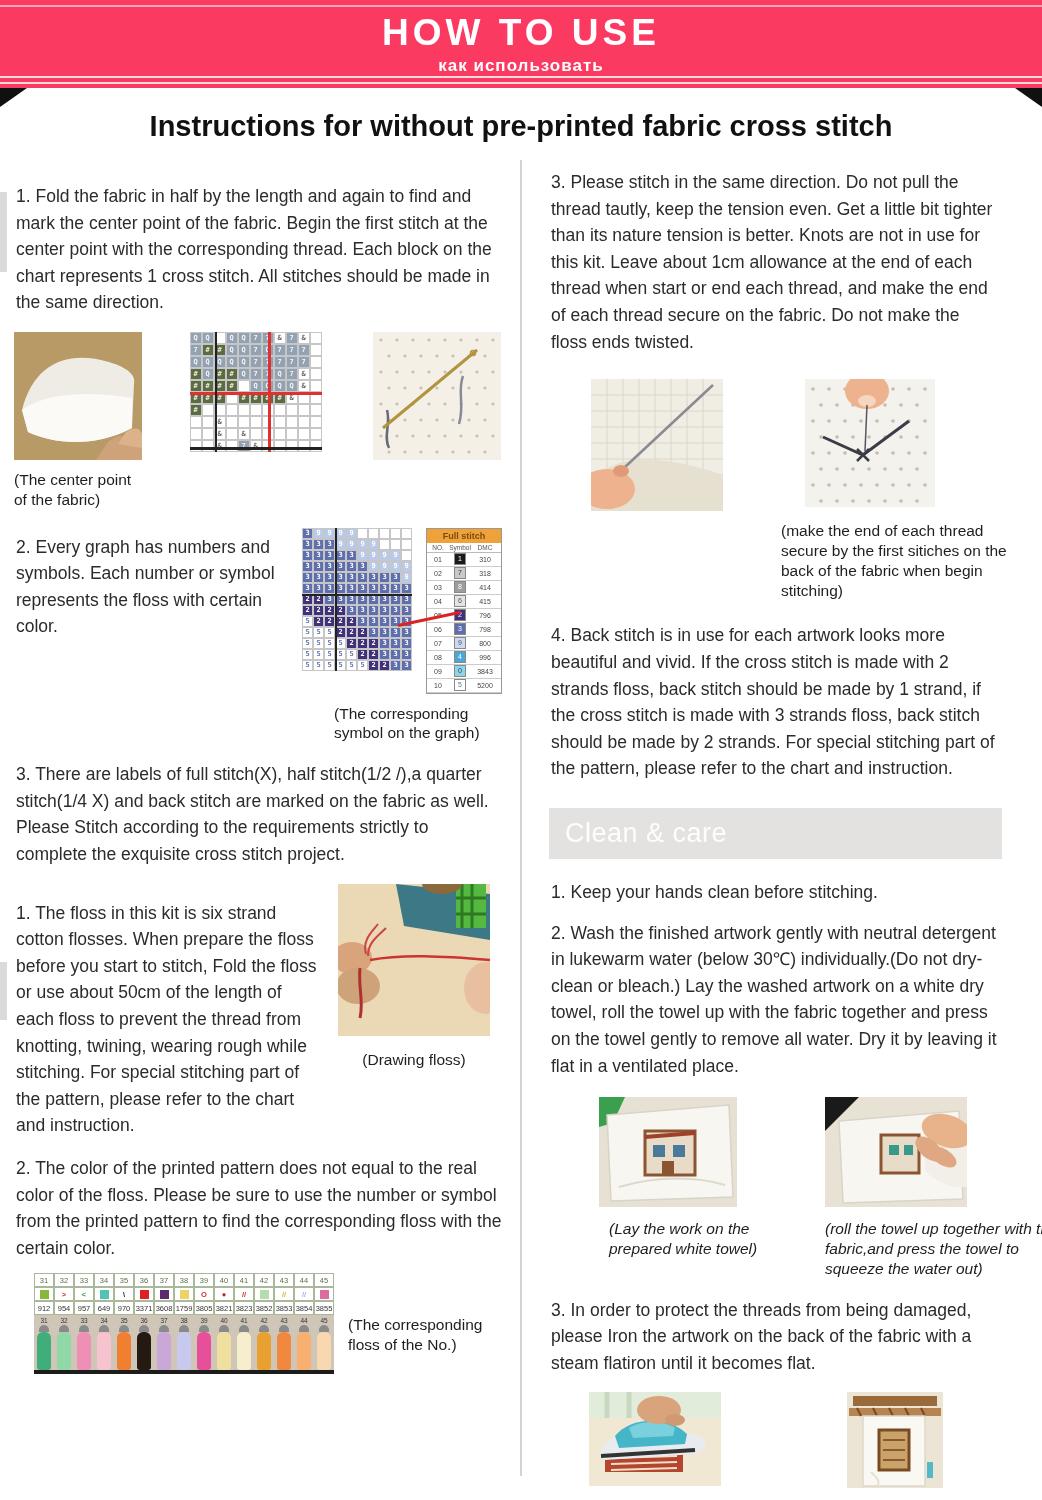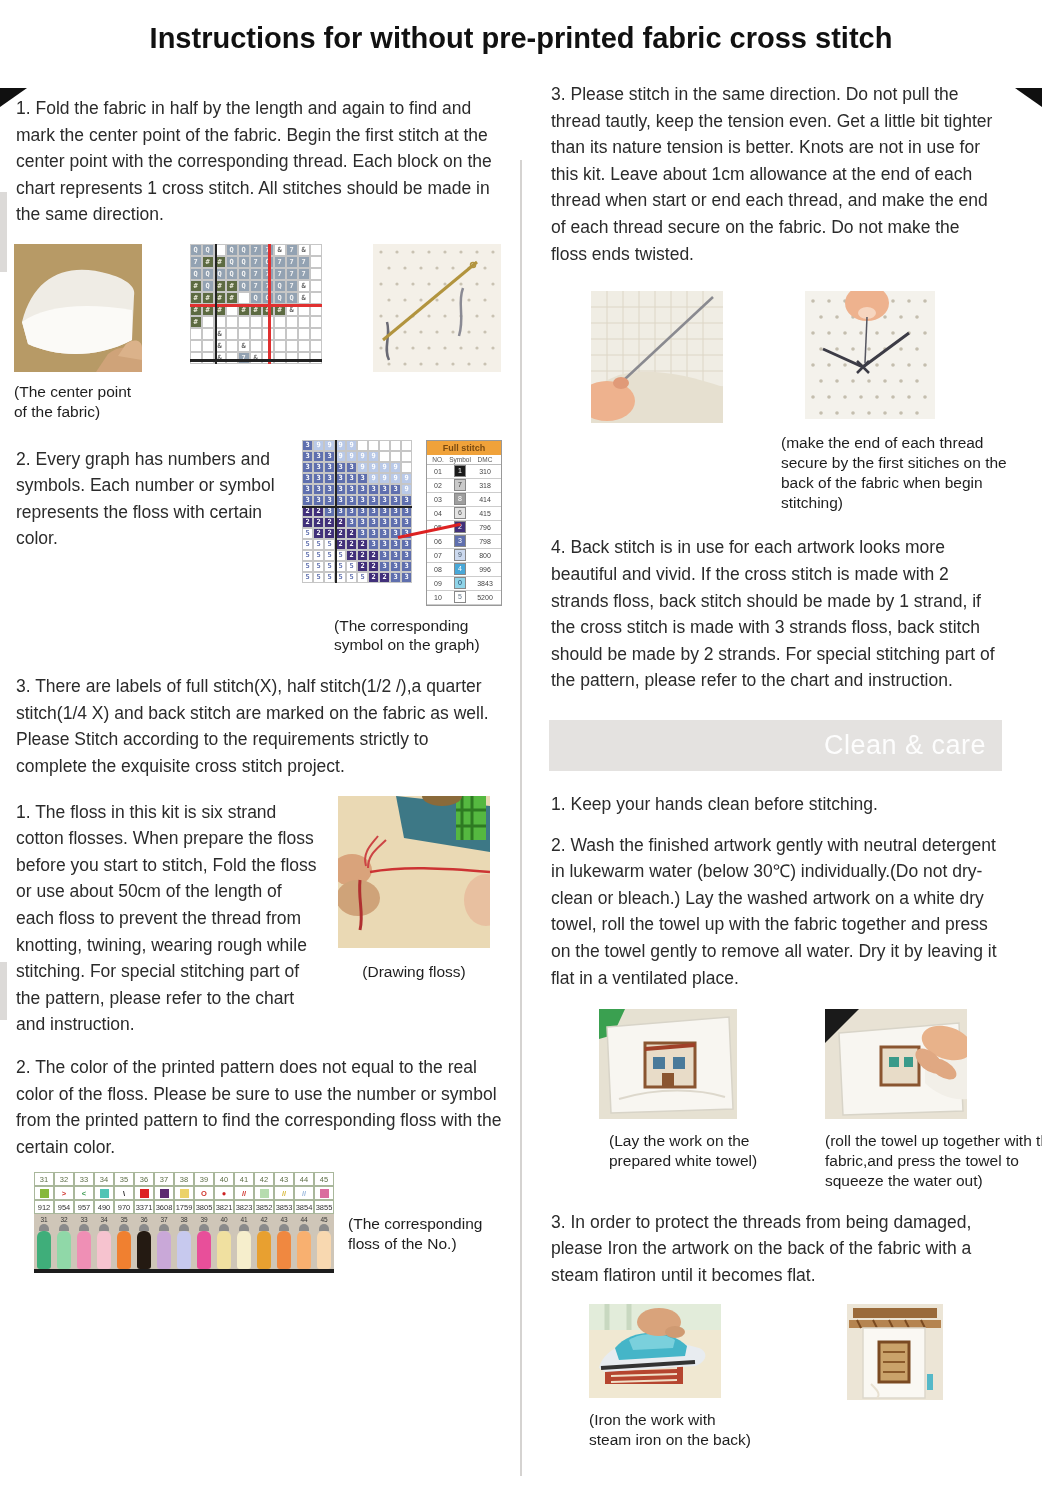--- a/index.html
+++ b/index.html
@@ -65,20 +65,27 @@
   .skein{width:20px;display:flex;flex-direction:column;align-items:center;}
   .skein .num{font-size:6.5px;color:#333;height:8px;}
   .skein .cap-top{width:10px;height:7px;border-radius:5px 5px 0 0;background:#8a8a8a;}
   .skein .body{width:14px;height:38px;border-radius:6px 6px 3px 3px;}
 </style>
 </head>
 <body>
 
 <div class="page">
 
+  <header class="banner">
+    <div class="stripe-top"></div>
+    <h1 class="banner-title">HOW TO USE</h1>
+    <div class="banner-sub">как использовать</div>
+    <div class="stripe-b1"></div>
+    <div class="stripe-b2"></div>
+  </header>
   <div class="fold fold-left"></div>
   <div class="fold fold-right"></div>
 
   <h2 class="page-title">Instructions for without pre-printed fabric cross stitch</h2>
 
   <div class="divider"></div>
   <div class="edge-sliver" style="top:192px;height:80px;"></div>
   <div class="edge-sliver" style="top:962px;height:58px;"></div>
 
   <div class="columns">
@@ -513,21 +520,21 @@
               </div>
           </div>
           <div class="cap" style="margin-top:10px;margin-left:32px;width:170px;">(The corresponding symbol on the graph)</div>
         </div>
       </div>
 
       <p class="para" style="margin-top:18px;">3. There are labels of full stitch(X), half stitch(1/2 /),a quarter stitch(1/4 X) and back stitch are marked on the fabric as well. Please Stitch according to the requirements strictly to complete the exquisite cross stitch project.</p>
 
 
       <div class="flexpair" style="margin-top:16px;">
-        <p class="para" style="width:306px;margin-top:3px;">1. The floss in this kit is six strand cotton flosses. When prepare the floss before you start to stitch, Fold the floss or use about 50cm of the length of each floss to prevent the thread from knotting, twining, wearing rough while stitching. For special stitching part of the pattern, please refer to the chart and instruction.</p>
+        <p class="para" style="width:306px;margin-top:16px;">1. The floss in this kit is six strand cotton flosses. When prepare the floss before you start to stitch, Fold the floss or use about 50cm of the length of each floss to prevent the thread from knotting, twining, wearing rough while stitching. For special stitching part of the pattern, please refer to the chart and instruction.</p>
         <div style="margin-left:14px;" class="figcell">
           <svg class="photo" width="152" height="152" viewBox="0 0 152 152">
             <rect width="152" height="152" fill="#ead9b4"></rect>
             <polygon points="58,0 152,10 152,56 66,42" fill="#3d7886"></polygon>
             <rect x="118" y="0" width="30" height="44" fill="#55b840"></rect>
             <line x1="124" y1="0" x2="124" y2="44" stroke="#2e7a22" stroke-width="3"></line>
             <line x1="134" y1="0" x2="134" y2="44" stroke="#2e7a22" stroke-width="3"></line>
             <line x1="118" y1="14" x2="148" y2="14" stroke="#2e7a22" stroke-width="3"></line>
             <line x1="118" y1="30" x2="148" y2="30" stroke="#2e7a22" stroke-width="3"></line>
             <ellipse cx="104" cy="0" rx="20" ry="10" fill="#8a6a3a"></ellipse>
@@ -592,21 +599,21 @@
               <div class="fc-cell" style="color: rgb(216, 184, 58); font-weight: bold;">//</div>
               <div class="fc-cell" style="color: rgb(154, 184, 220); font-weight: bold;">//</div>
               <div class="fc-cell">
                 <div style="width: 9px; height: 9px; background: rgb(218, 109, 158);"></div>
               </div>
             </div>
           <div class="fc-grid" id="fc-dmc">
               <div class="fc-cell fc-dmc">912</div>
               <div class="fc-cell fc-dmc">954</div>
               <div class="fc-cell fc-dmc">957</div>
-              <div class="fc-cell fc-dmc">490</div>
+              <div class="fc-cell fc-dmc">649</div>
               <div class="fc-cell fc-dmc">970</div>
               <div class="fc-cell fc-dmc">3371</div>
               <div class="fc-cell fc-dmc">3608</div>
               <div class="fc-cell fc-dmc">1759</div>
               <div class="fc-cell fc-dmc">3805</div>
               <div class="fc-cell fc-dmc">3821</div>
               <div class="fc-cell fc-dmc">3823</div>
               <div class="fc-cell fc-dmc">3852</div>
               <div class="fc-cell fc-dmc">3853</div>
               <div class="fc-cell fc-dmc">3854</div>
@@ -795,26 +802,26 @@
             <path d="M18 58 L58 76 L104 42" stroke="#3c3c46" stroke-width="3" fill="none"></path>
             <path d="M52 70 L64 82 M64 70 L52 82" stroke="#3c3c46" stroke-width="2.5"></path>
             <line x1="62" y1="26" x2="60" y2="72" stroke="#55555f" stroke-width="1.5"></line>
           </svg>
           <div class="cap" style="margin-top:14px;width:236px;">(make the end of each thread secure by the first sitiches on the back of the fabric when begin stitching)</div>
         </div>
       </div>
 
       <p class="para" style="margin-top:22px;">4. Back stitch is in use for each artwork looks more beautiful and vivid. If the cross stitch is made with 2 strands floss, back stitch should be made by 1 strand, if the cross stitch is made with 3 strands floss, back stitch should be made by 2 strands. For special stitching part of the pattern, please refer to the chart and instruction.</p>
 
-      <div class="section-header" style="margin-top:26px;text-align:right;">Clean &amp; care</div>
+      <div class="section-header" style="margin-top:26px;">Clean &amp; care</div>
 
       <p class="para" style="margin-top:20px;">1. Keep your hands clean before stitching.</p>
       <p class="para">2. Wash the finished artwork gently with neutral detergent in lukewarm water (below 30℃) individually.(Do not dry-clean or bleach.) Lay the washed artwork on a white dry towel, roll the towel up with the fabric together and press on the towel gently to remove all water. Dry it by leaving it flat in a ventilated place.</p>
 
-      <div class="figrow" style="margin-top:18px;">
+      <div class="figrow" style="margin-top:18px;font-style:italic;">
         <div class="figcell" style="margin-left:50px;width:182px;">
           <svg class="photo" width="138" height="110" viewBox="0 0 138 110">
             <rect width="138" height="110" fill="#e6e1d2"></rect>
             <polygon points="0,0 26,0 14,26 0,30" fill="#3aa050"></polygon>
             <polygon points="8,18 130,8 134,100 12,104" fill="#f8f6f1" stroke="#d8d4c8" stroke-width="1.5"></polygon>
             <path d="M20 90 C60 78 100 80 126 88" stroke="#ddd8cc" stroke-width="2" fill="none"></path>
             <rect x="46" y="34" width="50" height="44" fill="#e8dcc8" stroke="#8a5530" stroke-width="3"></rect>
             <rect x="54" y="48" width="12" height="12" fill="#4a7a9a"></rect>
             <rect x="74" y="48" width="12" height="12" fill="#4a7a9a"></rect>
             <rect x="63" y="64" width="12" height="14" fill="#8a5530"></rect>

